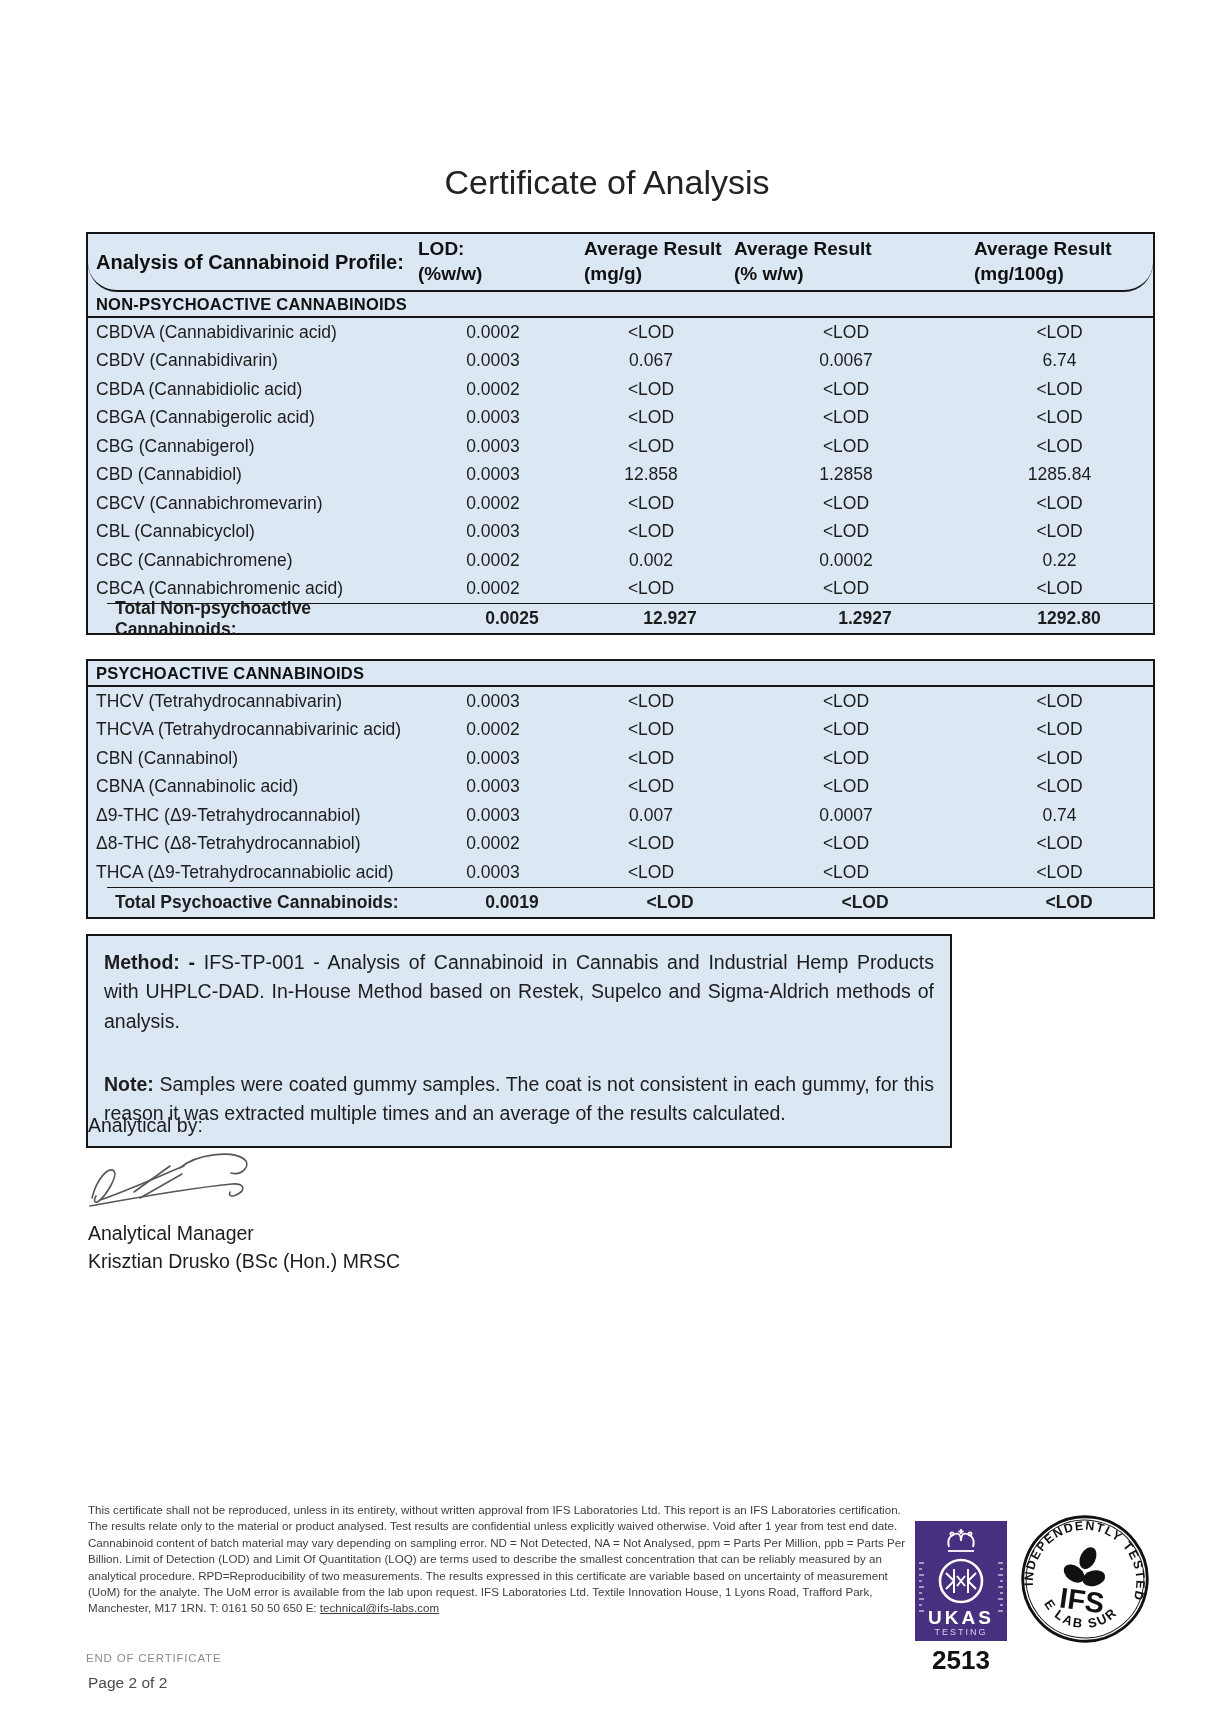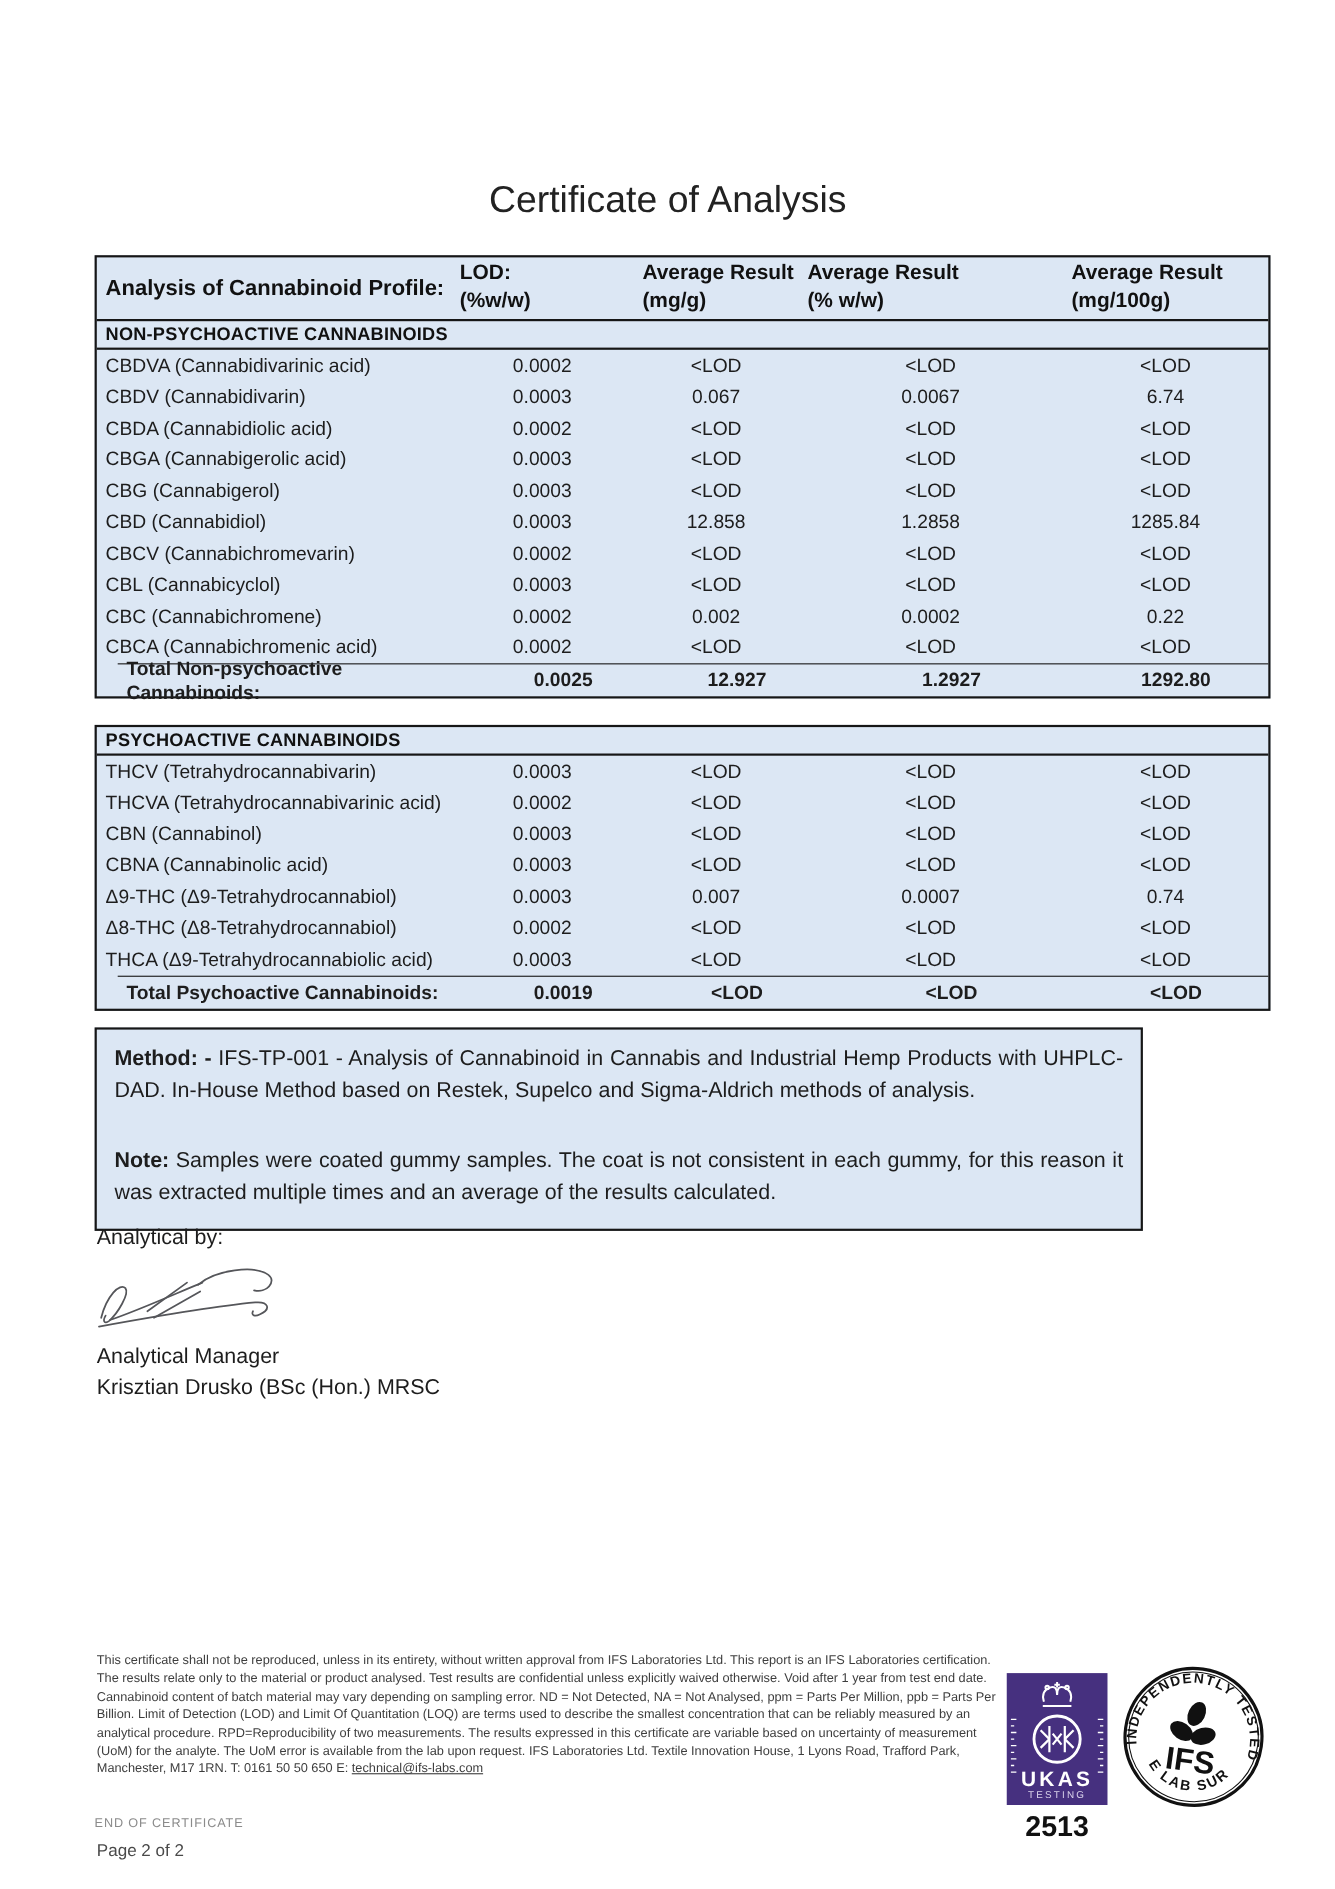--- a/index.html
+++ b/index.html
@@ -10,35 +10,35 @@
   
   .brand-row{position:absolute;top:76px;left:0;width:100%;display:flex;justify-content:center;align-items:center;gap:14px;}
   .brand-icon{width:60px;height:60px;flex:0 0 auto;}
   .brand-text{font-size:48px;font-weight:700;color:#2c2e8f;letter-spacing:0px;}
   .doc-title{position:absolute;top:163px;left:0;width:100%;text-align:center;font-size:34px;font-weight:400;color:#222222;}
 
   
   .coa-table{position:absolute;left:86px;width:1069px;background:#dce7f4;border:2px solid #161616;box-sizing:border-box;}
   #table1{top:232px;}
   #table2{top:659px;}
-  .t-header-row{display:flex;align-items:center;height:56px;border-bottom:2px solid #161616;font-weight:700;}
+  .t-header-row{display:flex;align-items:center;height:56px;border-bottom:2px solid #161616;font-weight:700;border-radius:29px;}
   .t-header-row .hc{display:flex;flex-direction:column;justify-content:center;text-align:left;font-size:19px;line-height:1.3;color:#111;}
   .t-section-row{display:flex;align-items:center;height:26px;border-bottom:2px solid #161616;padding-left:8px;font-weight:700;font-size:16.5px;color:#111;letter-spacing:0.2px;box-sizing:border-box;}
   .t-row{display:flex;align-items:center;height:28.5px;font-size:17.5px;color:#1d1d1d;}
   .t-row.total{height:29px;border-top:1.6px solid #161616;font-weight:700;margin-left:19px;}
   .c{box-sizing:border-box;}
   .c0{width:322px;text-align:left;padding-left:8px;}
   .c1{width:166px;text-align:center;}
   .c2{width:150px;text-align:center;}
   .c3{width:240px;text-align:center;}
   .c4{flex:1;text-align:center;}
   .t-header-row .c0{font-size:20px;text-align:left;}
 
   
-  .method-box{position:absolute;left:86px;top:934px;width:953px;box-sizing:border-box;background:#dce7f4;border:2px solid #161616;padding:12px 16px 18px 16px;font-size:19.5px;line-height:1.5;color:#1d1d1d;}
+  .method-box{position:absolute;left:86px;top:934px;width:866px;box-sizing:border-box;background:#dce7f4;border:2px solid #161616;padding:12px 16px 18px 16px;font-size:19.5px;line-height:1.5;color:#1d1d1d;}
   .method-box p{margin:0;text-align:justify;}
   .method-box p + p{margin-top:34px;}
   .b{font-weight:700;}
 
   
   .auth-label{position:absolute;left:88px;top:1114px;font-size:19.5px;color:#1d1d1d;}
   .signature{position:absolute;left:84px;top:1146px;width:180px;height:74px;}
   .auth-role{position:absolute;left:88px;top:1222px;font-size:19.5px;color:#1d1d1d;}
   .auth-name{position:absolute;left:88px;top:1250px;font-size:19.5px;color:#1d1d1d;}
 

